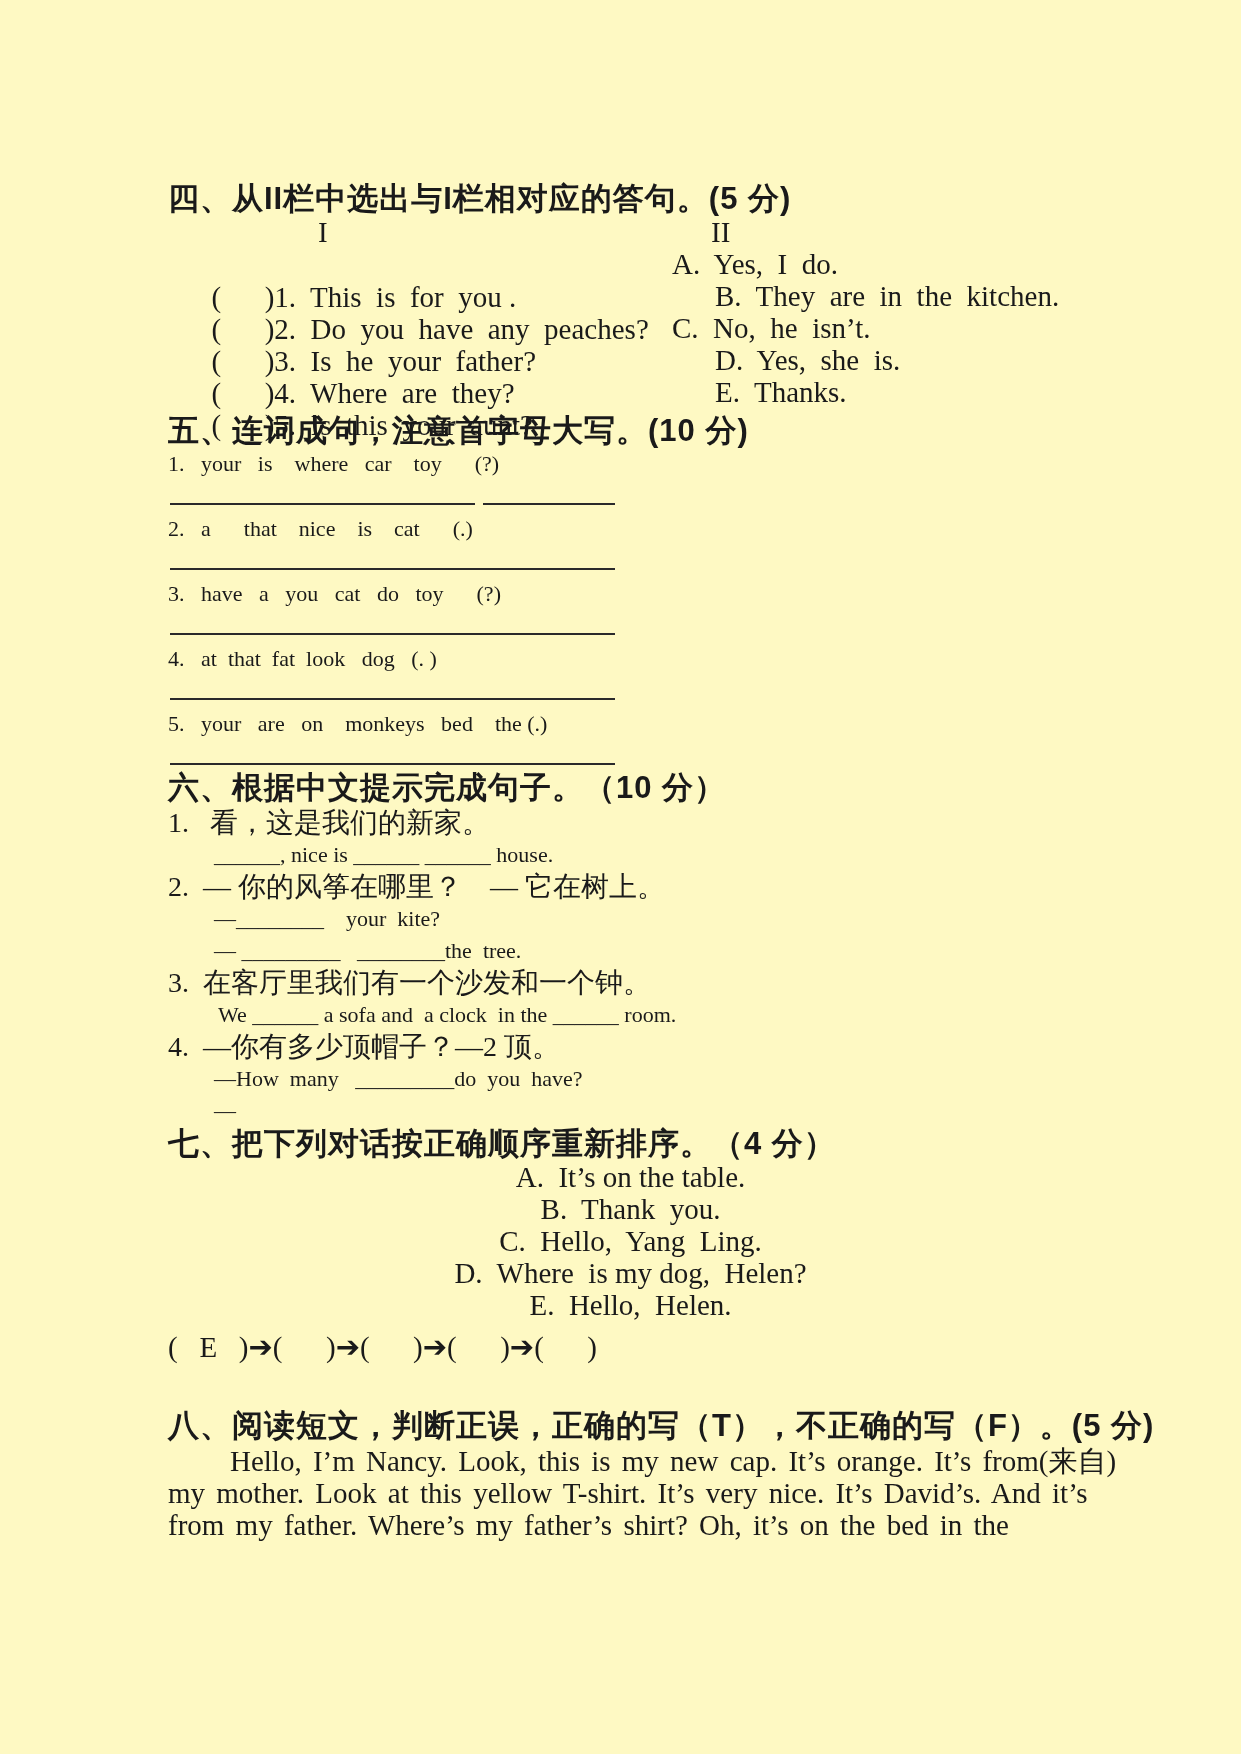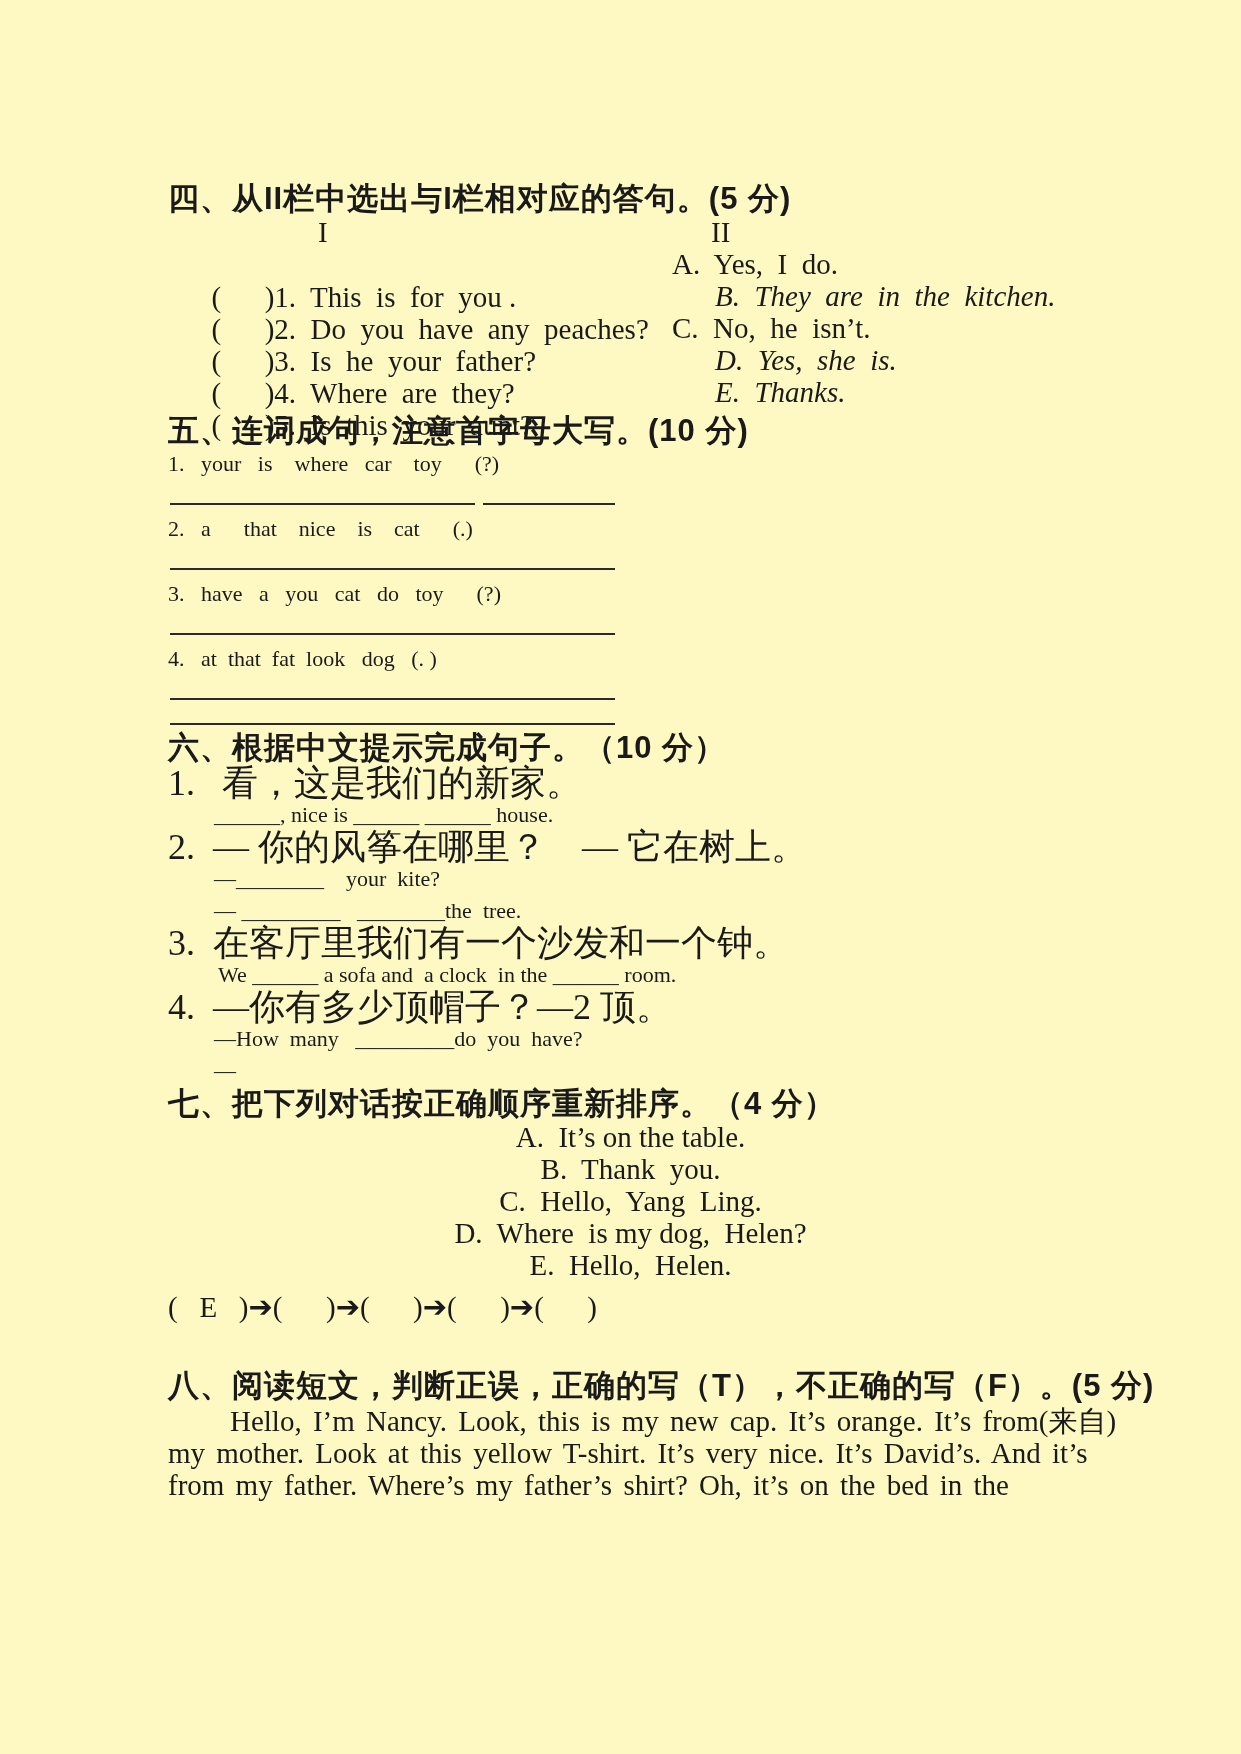--- a/index.html
+++ b/index.html
@@ -19,30 +19,30 @@
     font-weight:700;
     font-size:31px;
     line-height:34px;
     letter-spacing:1px;
     white-space:pre;
   }
   .en {
     font-size:22px; line-height:32px; white-space:pre;
   }
   .zh {
-    font-size:36px; line-height:32px; white-space:pre;
+    font-size:28px; line-height:32px; white-space:pre;
   }
   .hdr-row { position:relative; height:32px; font-size:29px; }
   .hdr-row .h1 { position:absolute; left:150px; top:0; }
   .hdr-row .h2 { position:absolute; left:543px; top:0; }
 
   .mrow { position:relative; height:32px; font-size:29px; white-space:pre; }
   .mrow .mright { position:absolute; top:0; }
   .mrow .ra { left:504px; }
-  .mrow .rb { left:547px;font-style:italic; }
+  .mrow .rb { left:547px; }
 
   .mt6 { margin-top:6px; }
   .scr { margin-top:8px; }
   .scr-first { margin-top:0; }
 
   .uline {
     margin-top:23px;
     margin-left:2px;
     height:2px;
     width:445px;
@@ -100,20 +100,21 @@
 
     <div class="sec-title mt6">五、连词成句，注意首字母大写。(10 分)</div>
     <div class="en scr scr-first">1.   your   is    where   car    toy      (?)</div>
     <div class="uline split"><span class="seg s1"></span><span class="seg s2"></span></div>
     <div class="en scr">2.   a      that    nice    is    cat      (.)</div>
     <div class="uline"></div>
     <div class="en scr">3.   have   a   you   cat   do   toy      (?)</div>
     <div class="uline"></div>
     <div class="en scr">4.   at  that  fat  look   dog   (. )</div>
     <div class="uline"></div>
+    <div class="en scr">5.   your   are   on    monkeys   bed    the (.)</div>
     <div class="uline"></div>
 
     <div class="sec-title mt6">六、根据中文提示完成句子。（10 分）</div>
     <div class="zh c6-zh">1.   看，这是我们的新家。</div>
     <div class="en c6-en">______, nice is ______ ______ house.</div>
     <div class="zh">2.  — 你的风筝在哪里？    — 它在树上。</div>
     <div class="en c6-en">—________    your  kite?</div>
     <div class="en c6-en">— _________   ________the  tree.</div>
     <div class="zh">3.  在客厅里我们有一个沙发和一个钟。</div>
     <div class="en c6-en2">We ______ a sofa and  a clock  in the ______ room.</div>

